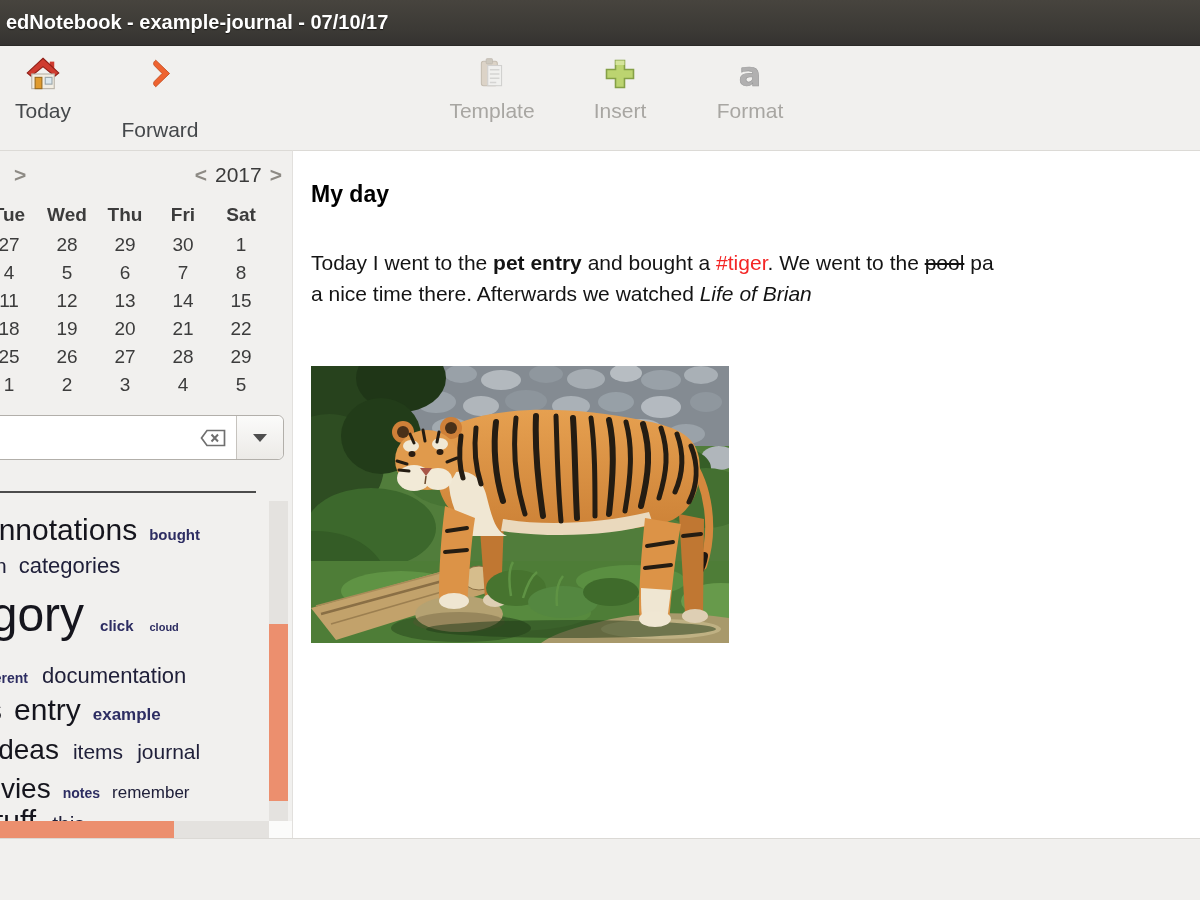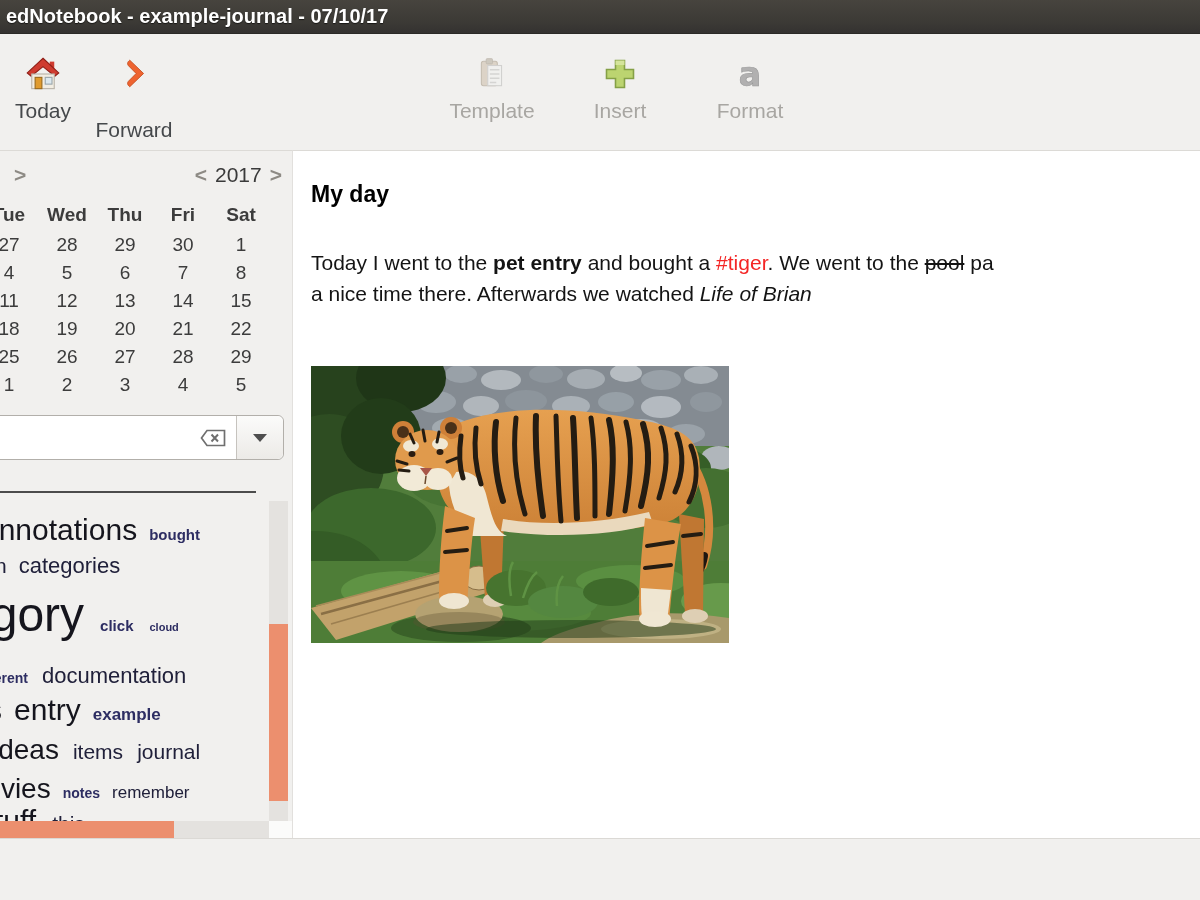--- a/index.html
+++ b/index.html
@@ -1,21 +1,21 @@
 <!DOCTYPE html>
 <html><head>
 <meta charset="utf-8">
 <style>
   html,body{margin:0;padding:0;background:#fff;}
   *{box-sizing:border-box;}
   .screen{position:relative;width:1200px;height:900px;overflow:hidden;
     font-family:"Liberation Sans","DejaVu Sans",sans-serif;background:#f1f0ee;}
 
   
-  .titlebar{position:absolute;left:0;top:0;width:1200px;height:34px;
+  .titlebar{position:absolute;left:0;top:0;width:1200px;height:46px;
     background:linear-gradient(#47443e,#3b3935 70%,#343230);
     border-bottom:1px solid #2b2a27;display:flex;align-items:center;}
   .titlebar .title{color:#fff;font-weight:bold;font-size:20px;margin-left:6px;
     text-shadow:0 1px 1px rgba(0,0,0,.6);white-space:nowrap;}
 
   
   .toolbar{position:absolute;left:0;top:46px;width:1200px;height:104px;background:#f1f0ee;}
   .tb-btn{position:absolute;top:8px;display:flex;flex-direction:column;align-items:center;
     gap:5px;cursor:pointer;}
   .tb-btn .ic{width:40px;height:40px;display:flex;align-items:center;justify-content:center;}
@@ -98,21 +98,21 @@
           <rect x="22" y="5" width="4" height="7" fill="#cf3b2f"></rect>
           <path d="M16 2 L30 15 L26.5 18 L16 9.5 L5.5 18 L2 15 Z" fill="#cf3b2f" stroke="#8f1f17" stroke-width="1"></path>
           <rect x="6" y="16" width="20" height="13" fill="#f2ede2" stroke="#b9b4a9"></rect>
           <rect x="9" y="19" width="6" height="10" fill="#e09b2d" stroke="#9c6b1d"></rect>
           <rect x="18" y="19" width="6" height="6" fill="#dce8ee" stroke="#9aa7ad"></rect>
         </svg>
       </span>
       <span class="lbl">Today</span>
     </div>
 
-    <div class="tb-btn" style="left:88px;width:92px;gap:24px;">
+    <div class="tb-btn" style="left:114px;width:92px;gap:24px;">
       <span class="ic">
         <svg width="34" height="34" viewBox="0 0 32 32">
           <path d="M12 3 L25 15.5 L12 28 C9.5 26 9.5 24.5 10.8 22.8 L18 15.5 L10.8 8.2 C9.5 6.5 9.5 5 12 3 Z" fill="#ee6330" stroke="#c34a1b" stroke-width="0.8"></path>
         </svg>
       </span>
       <span class="lbl">Forward</span>
     </div>
 
 
     <div class="tb-btn disabled dim" style="left:430px;width:124px;">

